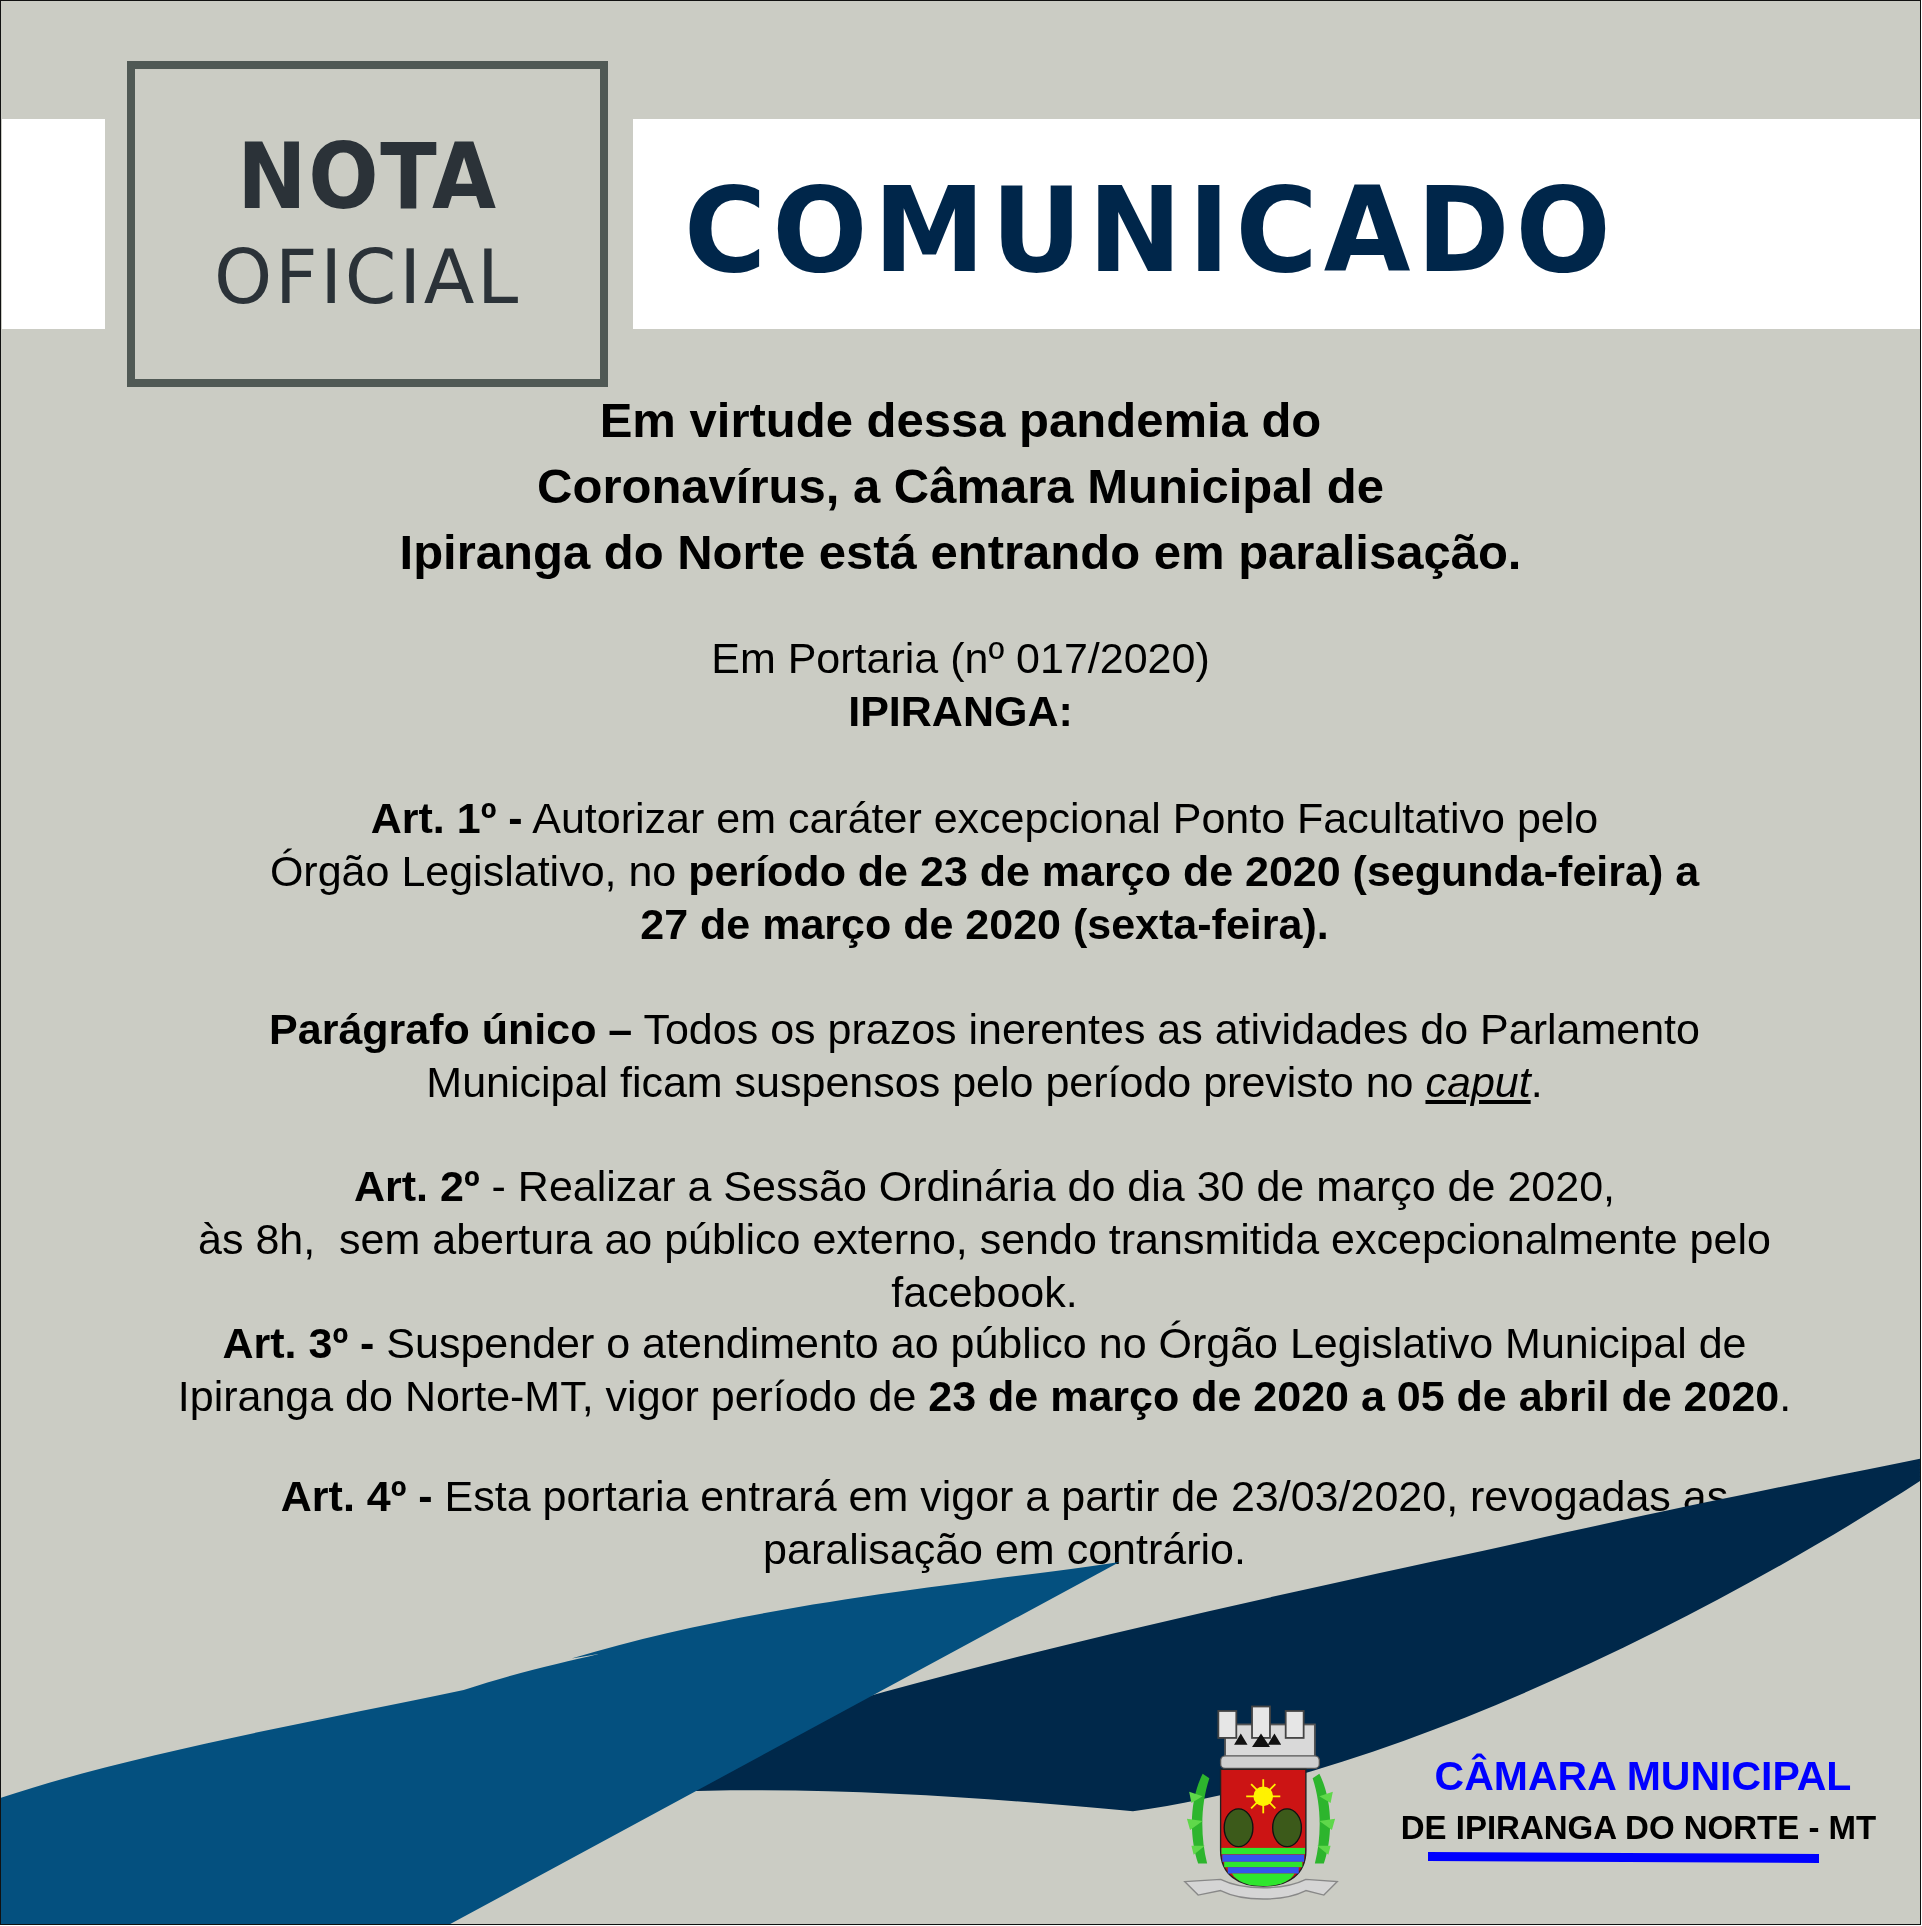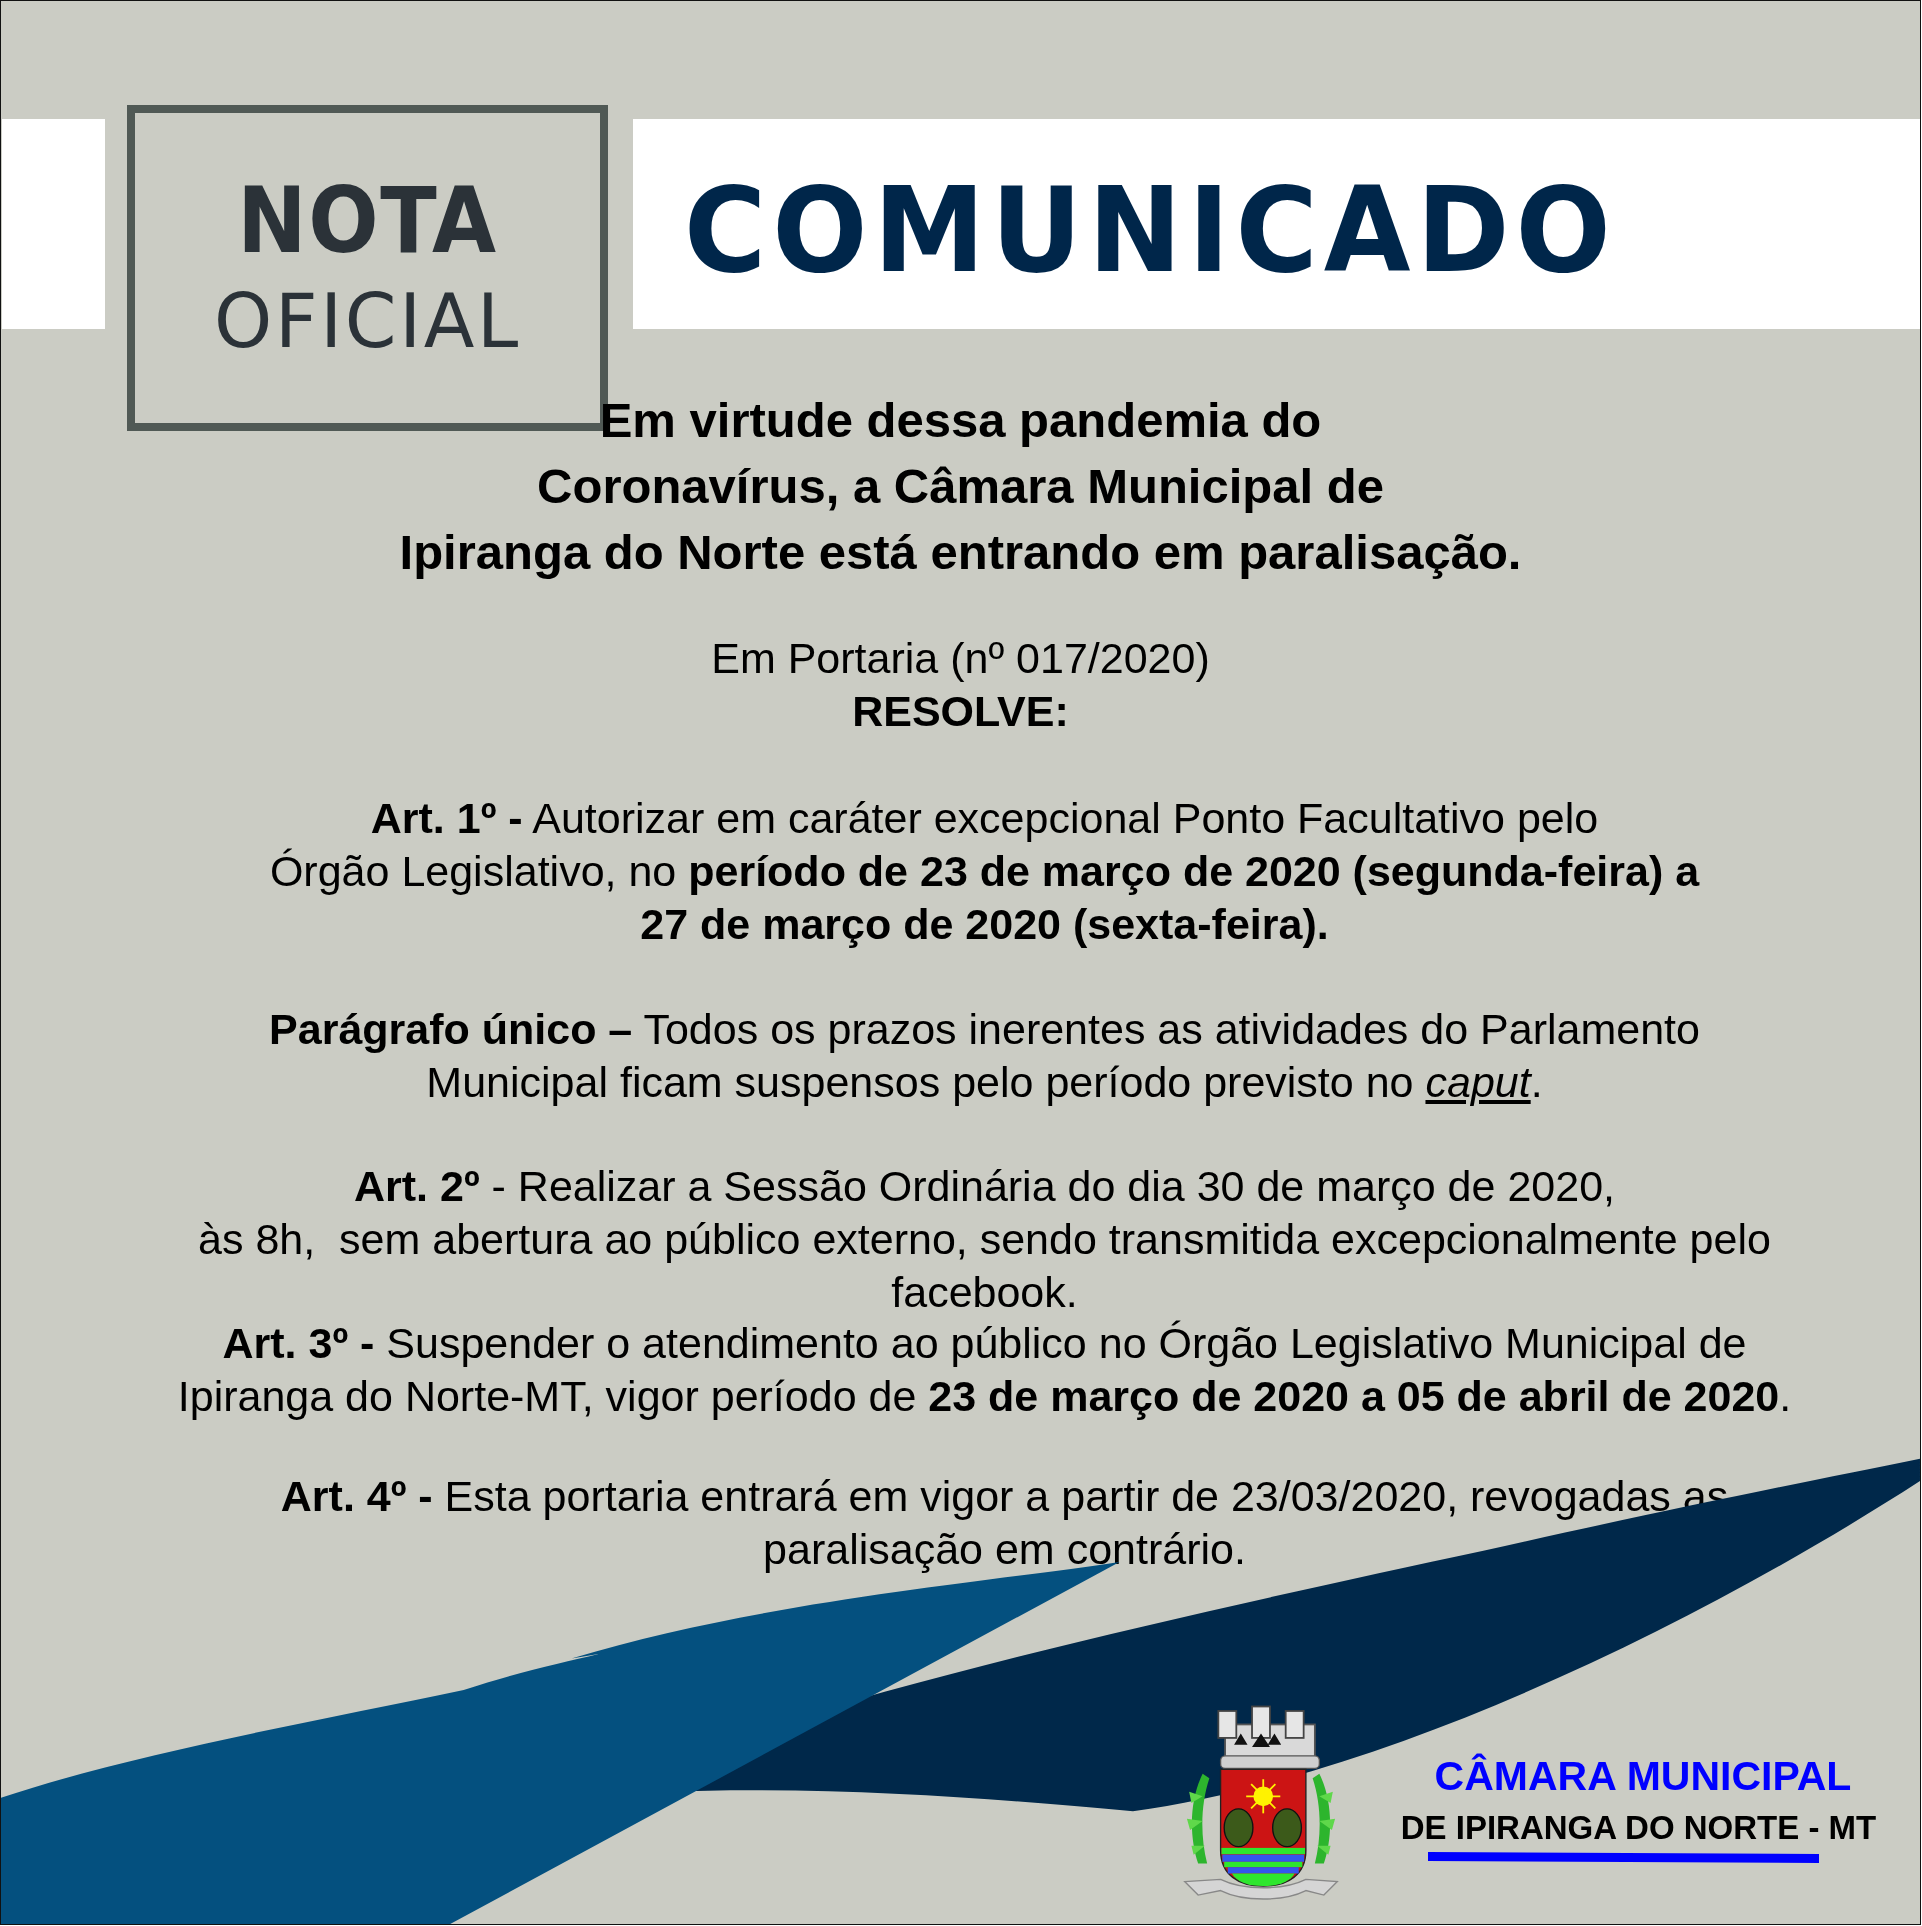--- a/index.html
+++ b/index.html
@@ -7,21 +7,21 @@
   .canvas {
     position: absolute; left: 0; top: 0; width: 1919px; height: 1923px;
     background: var(--bg); border: 1.3px solid #111; overflow: hidden;
     font-family: "Liberation Sans", sans-serif; color: #000;
   }
   .white-bar { position: absolute; background: #ffffff; }
   .wb-left { left: 1.3px; top: 118px; width: 103px; height: 210px; }
   .wb-right { left: 632px; top: 118px; width: 1288px; height: 210px; }
   .nota-box {
     position: absolute; left: 126px; top: 60px; width: 465px; height: 310px;
-    border: 8.5px solid var(--box-border); background: var(--bg); margin-top: 44px;
+    border: 8.5px solid var(--box-border); background: var(--bg);
   }
   .nota-line1 {
     position: absolute; left: 0; right: 0; top: 63px; text-align: center;
     font-family: "DejaVu Sans", sans-serif; font-weight: bold; font-size: 90px;
     color: var(--nota-text); letter-spacing: 1.8px; transform: scaleX(0.92); line-height: 1;
   }
   .nota-line2 {
     position: absolute; left: 0; right: 0; top: 171px; text-align: center;
     font-family: "DejaVu Sans", sans-serif; font-size: 74px; color: var(--nota-text);
     letter-spacing: 2.7px; line-height: 1;
@@ -77,21 +77,21 @@
   <div class="comunicado">COMUNICADO</div>
 
   <div class="content intro">
     <span class="line">Em virtude dessa pandemia do</span>
     <span class="line">Coronavírus, a Câmara Municipal de</span>
     <span class="line">Ipiranga do Norte está entrando em paralisação.</span>
   </div>
 
   <div class="content portaria">
     <span class="line">Em Portaria (nº 017/2020)</span>
-    <span class="line"><b>RESOLVE:</b></span>
+    <span class="line"><b>IPIRANGA:</b></span>
   </div>
 
   <div class="content art art1">
     <span class="line"><b>Art. 1º -</b><span> Autorizar em caráter excepcional Ponto Facultativo pelo</span></span>
     <span class="line"><span>Órgão Legislativo, no </span><b>período de 23 de março de 2020 (segunda-feira) a</b></span>
     <span class="line"><b>27 de março de 2020 (sexta-feira).</b></span>
   </div>
 
   <div class="content art par">
     <span class="line"><b>Parágrafo único –</b><span> Todos os prazos inerentes as atividades do Parlamento</span></span>

